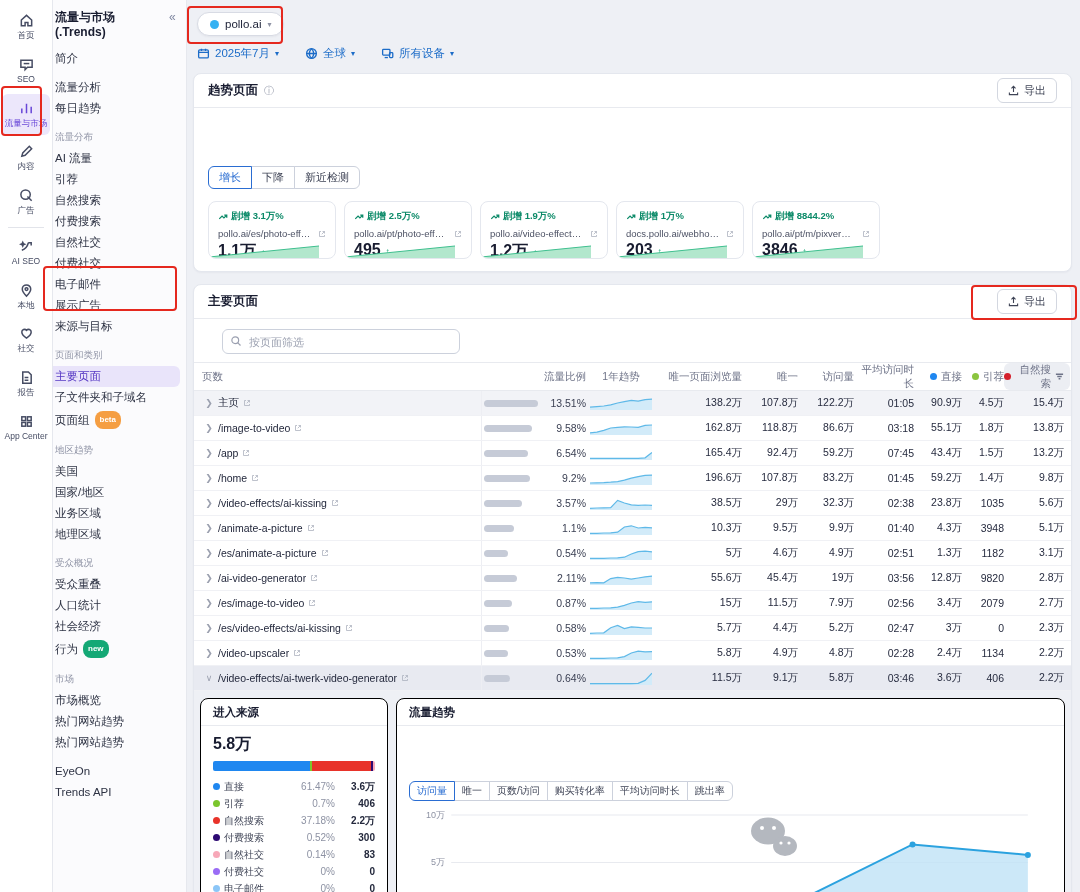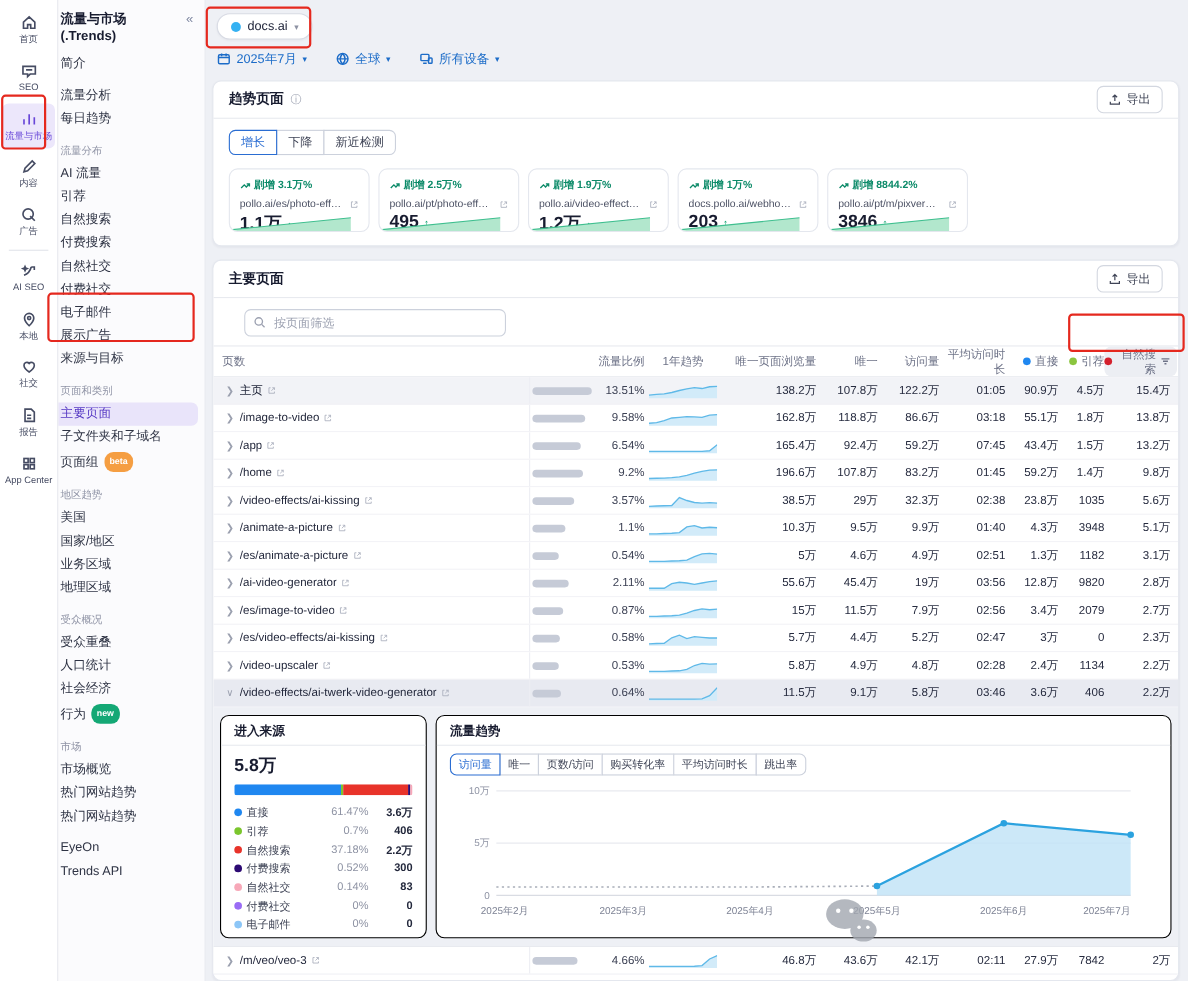--- a/index.html
+++ b/index.html
@@ -16,21 +16,21 @@
   .rail-item.active .ri-label { color:#6847d8; }
   .rail-item.active svg { stroke:#6847d8; }
   .rail-divider { height:1px; background:#e2e4ea; margin:4px 8px; }
 
   
   #sidebar { position:absolute; left:41px; top:0; bottom:0; width:146px; background:#fbfbfd; border-right:1px solid #e6e8ee; padding:10px 6px 0 14px; z-index:4; }
   .sb-head { display:flex; align-items:flex-start; margin-bottom:8px; }
   .sb-title { font-size:12px; font-weight:700; color:#181c30; line-height:1.25; width:112px; }
   .sb-collapse { font-size:12px; color:#7e86a0; cursor:pointer; margin-left:2px; }
   .sb-label { font-size:9.5px; color:#9094a6; margin:12px 0 4px; }
-  .sb-item { font-size:11.5px; color:#2e3344; line-height:15px; padding:3px 8px 3px 0; cursor:pointer; white-space:nowrap; display:flex; align-items:flex-end; }
+  .sb-item { font-size:11.5px; color:#2e3344; line-height:15px; padding:3px 8px 3px 0; cursor:pointer; white-space:nowrap; display:flex; align-items:center; }
   .sb-item.active { background:#e9e4fa; color:#5638c4; border-radius:6px; padding-left:8px; margin-left:-8px; }
   .sb-gap { height:8px; }
   .badge { font-size:8px; font-weight:700; color:#fff; padding:1px 5px 2px; border-radius:8px; margin-left:5px; }
   .badge-beta { background:#f59e42; }
   .badge-new { background:#14a875; }
 
   
   #main { position:absolute; left:187px; top:0; right:0; bottom:0; padding:8px 8px 0 6px; }
   #project-pill { display:inline-flex; align-items:center; gap:6px; background:#fff; border:1px solid #d8dbe4; border-radius:16px; padding:5px 12px; font-size:11.5px; color:#20253a; box-shadow:0 1px 2px rgba(30,35,60,.05); cursor:pointer; margin:4px 0 10px 4px; }
   .proj-dot { width:9px; height:9px; border-radius:50%; background:#35b1f2; }
@@ -44,21 +44,21 @@
   .card-head { height:34px; padding:0 14px; display:flex; align-items:center; border-bottom:1px solid #e8eaef; }
   .card-title { font-size:12.5px; font-weight:700; color:#181c30; }
   .info-icon { font-size:10px; color:#9ba0b0; margin-left:6px; }
   .export-btn { margin-left:auto; display:inline-flex; align-items:center; gap:5px; border:1px solid #d3d7e0; border-radius:6px; padding:4px 10px; font-size:11px; color:#3f4456; background:#fff; cursor:pointer; }
   .export-btn svg { width:11px; height:11px; stroke:#3f4456; fill:none; stroke-width:1.6; }
 
   
   #trend-card { margin-bottom:12px; }
   #trend-body { padding:10px 14px 12px; }
   .seg { display:inline-flex; }
-  .seg-btn { border:1px solid #ccd1dc; background:#fff; padding:3px 10px; font-size:11px; color:#3f4456; margin-left:-1px; cursor:pointer; font-family:inherit; }
+  .seg-btn { border:1px solid #ccd1dc; background:#fff; padding:3px 10px; font-size:11px; color:#3f4456; margin-left:-1px; cursor:pointer; font-family:inherit;margin-top:48px; }
   .seg-btn:first-child { border-radius:6px 0 0 6px; margin-left:0; }
   .seg-btn:last-child { border-radius:0 6px 6px 0; }
   .seg-btn.active { border-color:#2a6dd2; color:#2a6dd2; position:relative; z-index:1; }
   #trend-cards { display:flex; gap:8px; margin-top:12px; }
   .tcard { width:128px; height:58px; border:1px solid #e4e7ee; border-radius:8px; padding:8px 9px 0; position:relative; overflow:hidden; background:#fff; }
   .tcard-change { font-size:9.5px; font-weight:700; color:#0b8a68; display:flex; align-items:center; gap:3px; white-space:nowrap; }
   .tcard-change svg { width:10px; height:10px; stroke:#0b8a68; fill:none; stroke-width:2; }
   .tcard-url { font-size:9.5px; color:#4c5164; margin:5px 0 2px; white-space:nowrap; overflow:hidden; text-overflow:ellipsis; display:flex; align-items:center; gap:3px; }
   .tcard-url svg { flex:none; width:8px; height:8px; stroke:#a8adbb; fill:none; stroke-width:1.5; }
   .tcard-value { font-size:16px; font-weight:700; color:#181c30; }
@@ -298,21 +298,21 @@
         </div>
         <div class="sb-item">
           <span>Trends API</span>
         </div>
       </div>
   </aside>
 
   <main id="main">
     <div id="project-pill">
       <span class="proj-dot"></span>
-      <span>docs.ai</span>
+      <span>pollo.ai</span>
       <span class="chev">▾</span>
     </div>
 
     <div id="filters">
         <span class="filter">
           <svg viewBox="0 0 16 16">
             <rect x="2" y="3.5" width="12" height="10" rx="1.5"></rect>
             <path d="M2 6.5h12M5.5 2v3M10.5 2v3"></path>
           </svg>
           <span>2025年7月</span>

